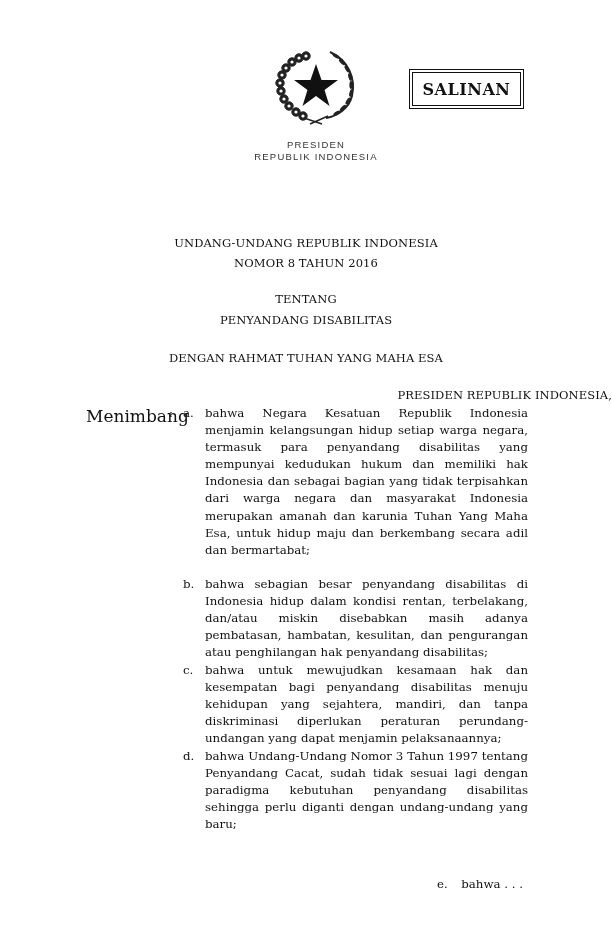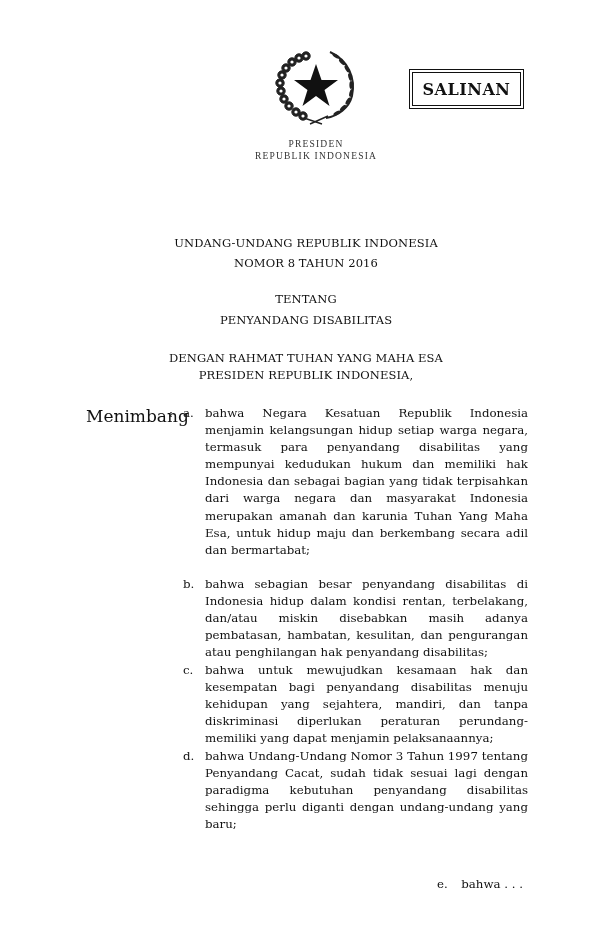--- a/index.html
+++ b/index.html
@@ -1,19 +1,19 @@
 <!DOCTYPE html>
 <html><head>
 <meta charset="utf-8">
 <style>
   html, body { margin:0; padding:0; background:#ffffff; }
   body { width:612px; height:936px; position:relative; overflow:hidden; font-family:"DejaVu Serif", serif; color:#111; }
   .emblem { position:absolute; left:274px; top:48px; width:84px; height:78px; }
   .salinan { position:absolute; left:412px; top:72px; width:107px; height:32px; border:1.5px solid #111; outline:1px solid #111; outline-offset:2px; display:flex; align-items:center; justify-content:center; font-family:"DejaVu Serif", serif; font-weight:bold; font-size:16px; letter-spacing:0.5px; }
-  .pres { position:absolute; left:230px; width:172px; text-align:center; font-family:Liberation Serif, serif; font-size:9.5px; letter-spacing:1.2px; color:#333; }
+  .pres { position:absolute; left:230px; width:172px; text-align:center; font-family:Liberation Sans, sans-serif; font-size:9.5px; letter-spacing:1.2px; color:#333; }
   .center-line { position:absolute; left:0; width:612px; text-align:center; font-size:11.5px; letter-spacing:0.1px; }
   .label { position:absolute; left:86px; font-size:17px; }
   .colon { position:absolute; left:169px; font-size:11.8px; }
   .letter { position:absolute; left:183px; font-size:11.8px; }
   .para { position:absolute; left:205px; width:323px; font-size:11.8px; line-height:17.1px; }
   .para .ln { display:block; height:17.1px; text-align:justify; text-align-last:justify; white-space:nowrap; overflow:visible; }
   .para .ln.last { text-align-last:left; }
   .footer-next { position:absolute; left:437px; top:877px; font-size:11.8px; }
 </style>
 </head>
@@ -72,21 +72,21 @@
 
 <div class="pres" style="top:139px;">PRESIDEN</div>
 <div class="pres" style="top:151px;">REPUBLIK INDONESIA</div>
 
 <div class="center-line" style="top:236px;">UNDANG-UNDANG REPUBLIK INDONESIA</div>
 <div class="center-line" style="top:256px;">NOMOR 8 TAHUN 2016</div>
 <div class="center-line" style="top:292px;">TENTANG</div>
 <div class="center-line" style="top:313px;">PENYANDANG DISABILITAS</div>
 
 <div class="center-line" style="top:351px;">DENGAN RAHMAT TUHAN YANG MAHA ESA</div>
-<div class="center-line" style="top:368px;">PRESIDEN REPUBLIK INDONESIA,</div>
+<div class="center-line" style="top:388px;text-align:right;">PRESIDEN REPUBLIK INDONESIA,</div>
 
 <div class="label" style="top:406px;">Menimbang</div>
 <div class="colon" style="top:406px;">:</div>
 
 <div class="letter" style="top:406px;">a.</div>
 <div class="para" style="top:405px;">
   <span class="ln">bahwa Negara Kesatuan Republik Indonesia</span>
   <span class="ln">menjamin kelangsungan hidup setiap warga negara,</span>
   <span class="ln">termasuk para penyandang disabilitas yang</span>
   <span class="ln">mempunyai kedudukan hukum dan memiliki hak</span>
@@ -105,21 +105,21 @@
   <span class="ln">pembatasan, hambatan, kesulitan, dan pengurangan</span>
   <span class="ln last">atau penghilangan hak penyandang disabilitas;</span>
 </div>
 
 <div class="letter" style="top:663px;">c.</div>
 <div class="para" style="top:662px;">
   <span class="ln">bahwa untuk mewujudkan kesamaan hak dan</span>
   <span class="ln">kesempatan bagi  penyandang disabilitas menuju</span>
   <span class="ln">kehidupan yang sejahtera, mandiri, dan tanpa</span>
   <span class="ln">diskriminasi diperlukan peraturan perundang-</span>
-  <span class="ln last">memiliki yang dapat menjamin pelaksanaannya;</span>
+  <span class="ln last">undangan yang dapat menjamin pelaksanaannya;</span>
 </div>
 
 <div class="letter" style="top:749px;">d.</div>
 <div class="para" style="top:748px;">
   <span class="ln">bahwa Undang-Undang Nomor 3 Tahun 1997 tentang</span>
   <span class="ln">Penyandang Cacat, sudah tidak sesuai lagi dengan</span>
   <span class="ln">paradigma kebutuhan penyandang disabilitas</span>
   <span class="ln">sehingga perlu diganti dengan undang-undang yang</span>
   <span class="ln last">baru;</span>
 </div>

